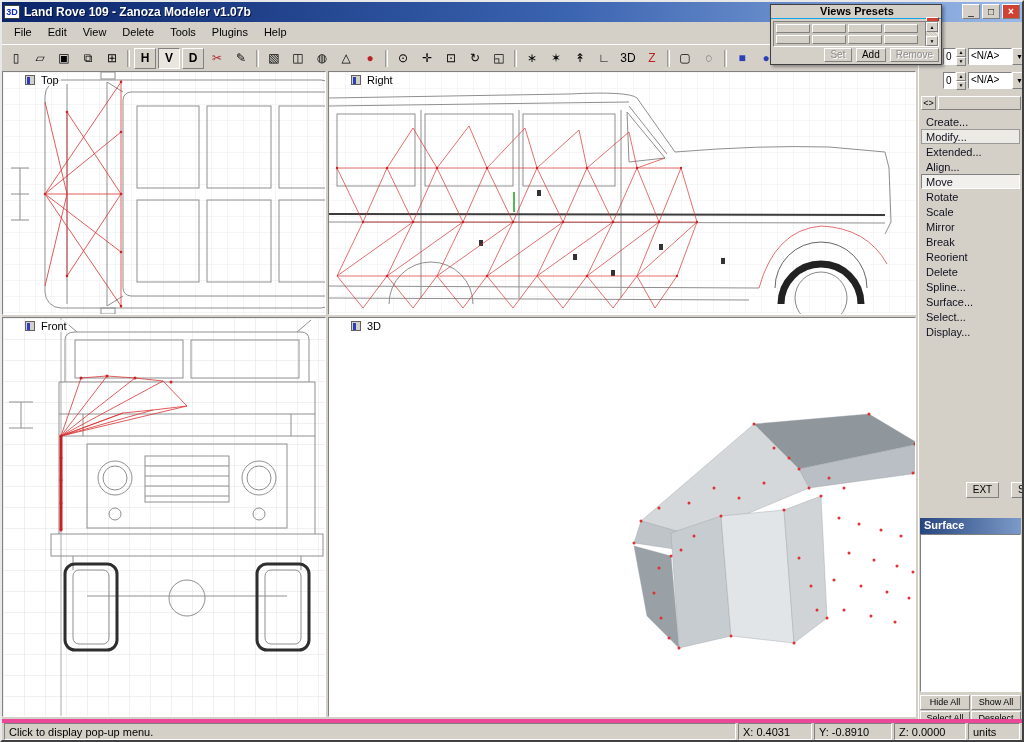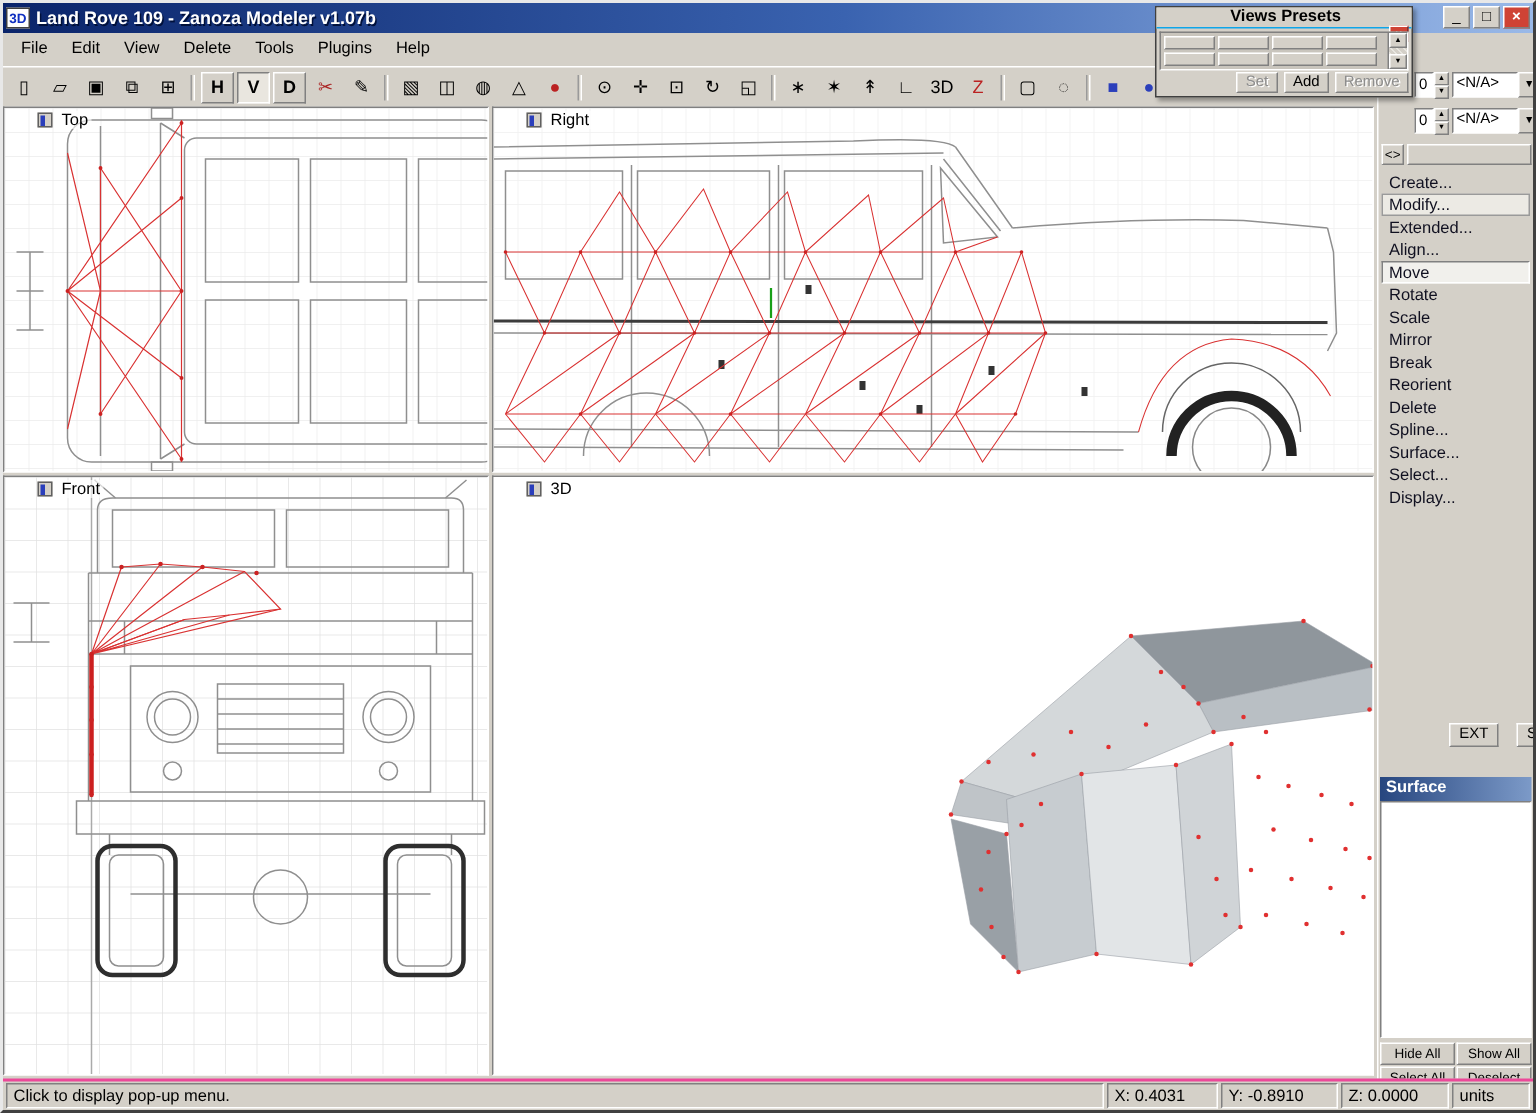--- a/index.html
+++ b/index.html
@@ -75,21 +75,21 @@
   .pcell{width:34px;height:9px;background:#d4d0c8;border:1px solid;border-color:#fff #808080 #808080 #fff;cursor:default;}
   .pscroll{width:13px;display:flex;flex-direction:column;border-left:1px solid #808080;background:#d4d0c8;}
   .pscroll span{font-size:5px;line-height:8px;text-align:center;border:1px solid;border-color:#fff #808080 #808080 #fff;cursor:default;}
   .pstrack{flex:1;background:repeating-linear-gradient(45deg,#e8e6e0 0 1px,#d4d0c8 1px 3px);}
   .palbtns{position:absolute;left:2px;bottom:2px;right:2px;display:flex;justify-content:flex-end;gap:4px;}
   .pbtn{min-width:28px;padding:0 5px;height:14px;font-size:10px;line-height:12px;text-align:center;
     border:1px solid;border-color:#fff #808080 #808080 #fff;background:#d4d0c8;cursor:default;}
   .pbtn.disabled{color:#8d8d8d;text-shadow:1px 1px 0 #fff;}
 
   
-  .statusbar{position:absolute;left:0;top:717px;right:0;height:21px;display:flex;align-items:center;gap:2px;padding:0 2px;border-top:2px solid #ec4899;}
+  .statusbar{position:absolute;left:0;top:717px;right:0;height:21px;display:flex;align-items:center;gap:2px;padding:0 2px;border-top:4px solid #ec4899;}
   .spanel{height:17px;padding:2px 4px;border:1px solid;border-color:#808080 #fff #fff #808080;background:#d4d0c8;white-space:nowrap;overflow:hidden;}
   .smsg{flex:1;}
   .scoord{width:78px;}
   .sunits{width:52px;}
 </style>
 </head>
 <body>
 
 <div id="screen">
 

